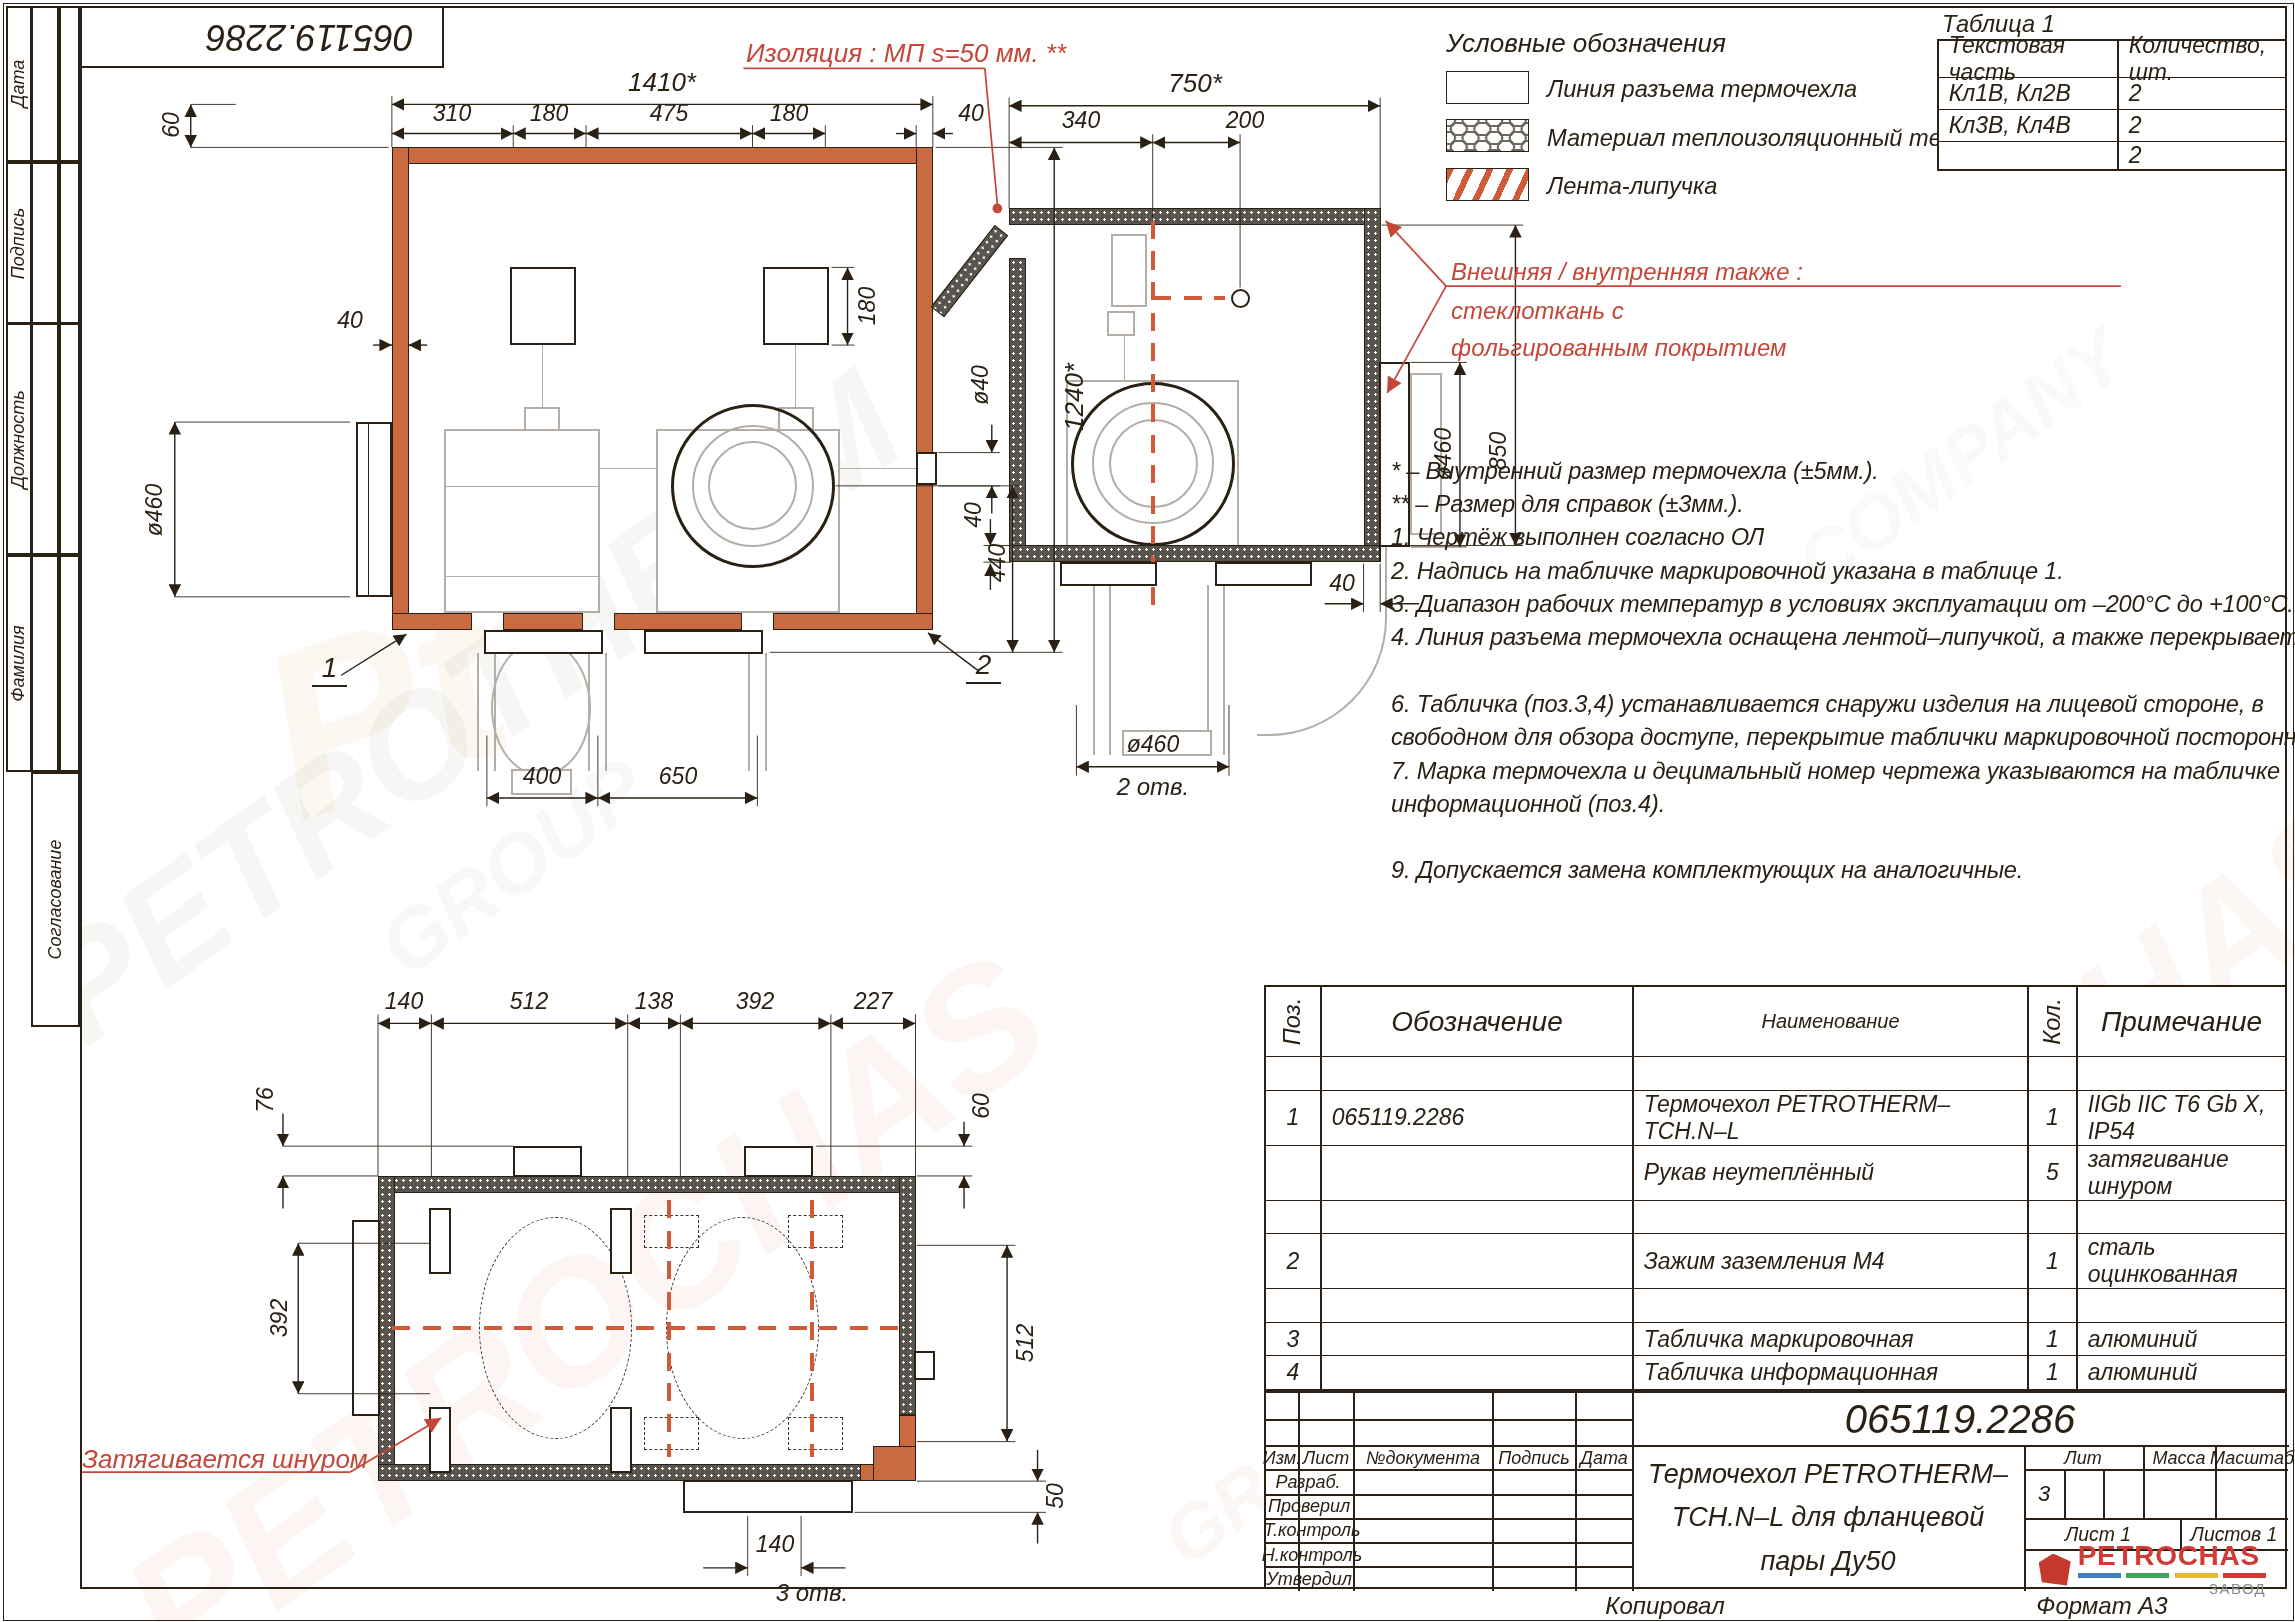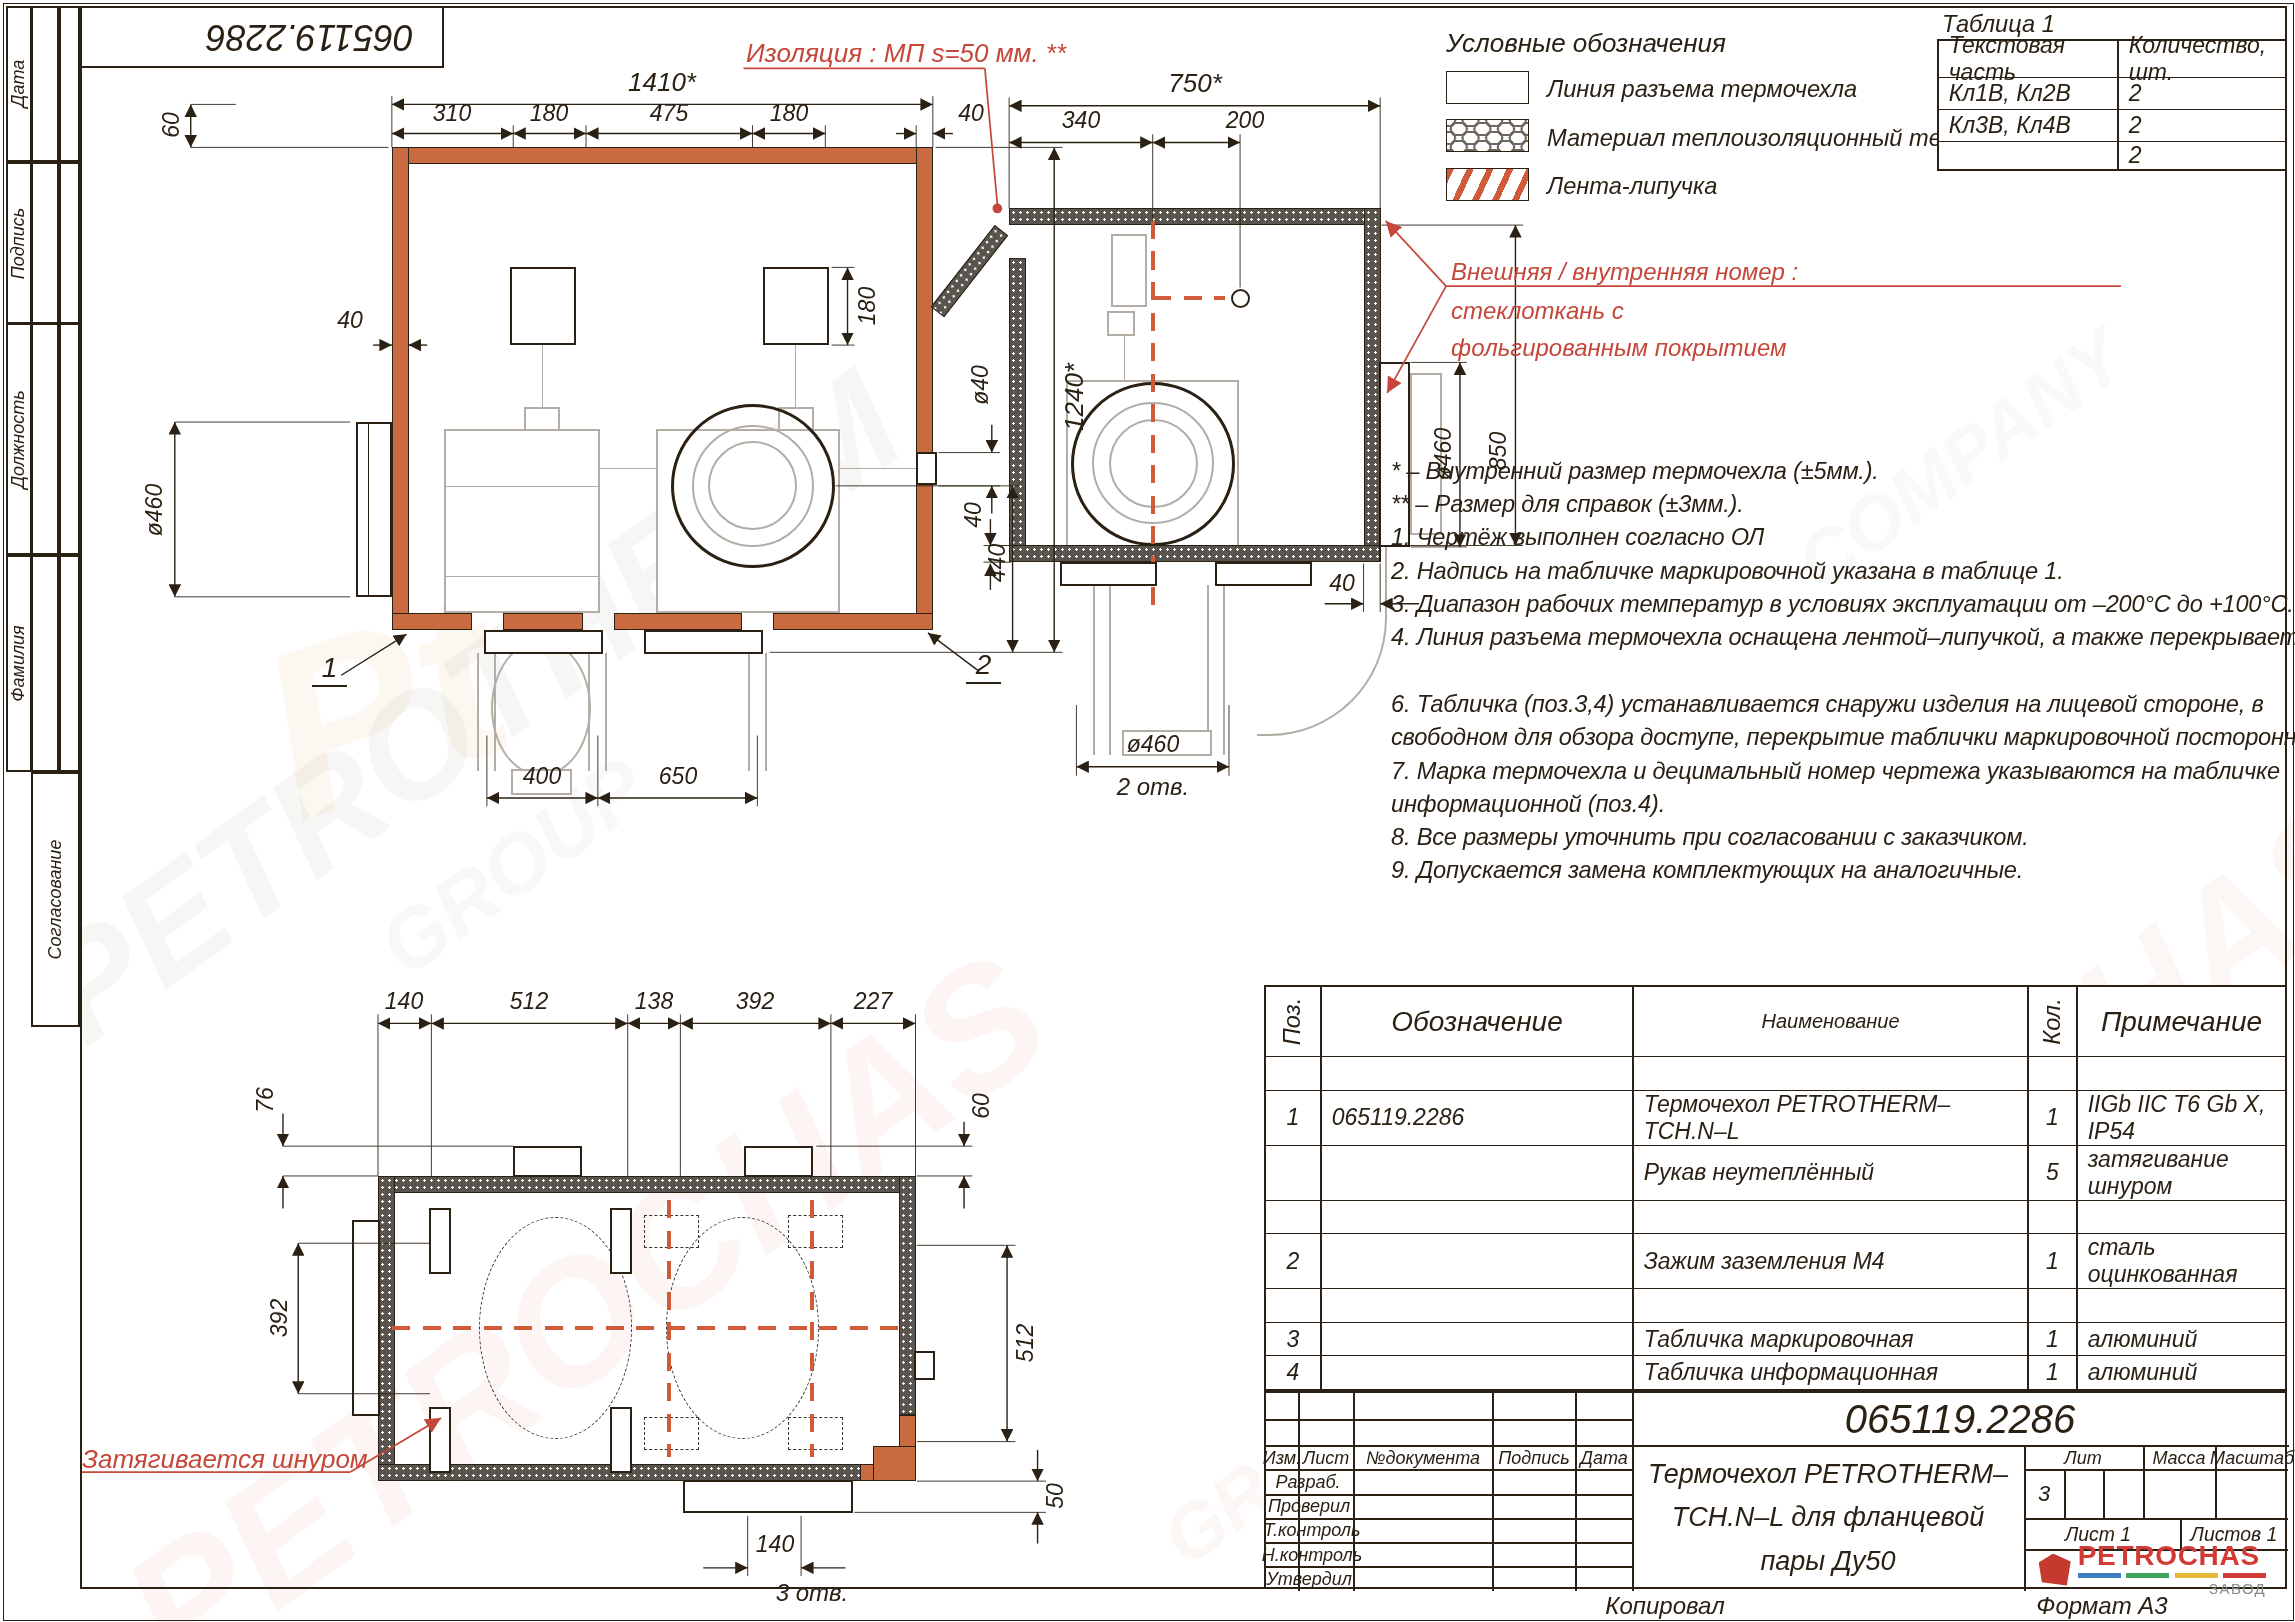--- a/index.html
+++ b/index.html
@@ -333,21 +333,21 @@
   <span class="dl" style="left:873px;top:1001px;">227</span>
   <span class="dlv" style="left:265px;top:1100px;">76</span>
   <span class="dlv" style="left:279px;top:1318px;">392</span>
   <span class="dlv" style="left:981px;top:1106px;">60</span>
   <span class="dlv" style="left:1025px;top:1343px;">512</span>
   <span class="dlv" style="left:1055px;top:1496px;">50</span>
   <span class="dl" style="left:775px;top:1544px;">140</span>
   <span class="dl small" style="left:812px;top:1593px;">3 отв.</span>
 
   <div class="abs red" style="left:746px;top:38px;font-size:26px;z-index:6;white-space:nowrap;">Изоляция : МП  s=50 мм. **</div>
-  <div class="abs red" style="left:1451px;top:258px;font-size:24px;z-index:6;white-space:nowrap;">Внешняя / внутренняя номер :</div>
+  <div class="abs red" style="left:1451px;top:258px;font-size:24px;z-index:6;white-space:nowrap;">Внешняя / внутренняя также :</div>
   <div class="abs red" style="left:1451px;top:297px;font-size:24px;z-index:6;white-space:nowrap;">стеклоткань с</div>
   <div class="abs red" style="left:1451px;top:334px;font-size:24px;z-index:6;white-space:nowrap;text-align:right;">фольгированным покрытием</div>
   <div class="abs red" style="left:82px;top:1444px;font-size:26px;z-index:6;white-space:nowrap;">Затягивается шнуром</div>
 
   <div class="abs" style="left:1446px;top:28px;font-size:26px;z-index:4;">Условные обозначения</div>
   <div class="sw" style="left:1446px;top:71px;z-index:4;"></div>
   <div class="rdh" style="left:1450px;top:85px;width:76px;"></div>
   <div class="abs" style="left:1547px;top:76px;font-size:23.6px;z-index:4;white-space:nowrap;">Линия разъема термочехла</div>
   <div class="sw sw2" style="left:1446px;top:119px;z-index:4;"></div>
   <div class="abs" style="left:1547px;top:125px;font-size:23.6px;z-index:4;white-space:nowrap;">Материал теплоизоляционный термочехла</div>
@@ -369,21 +369,20 @@
   <div class="note" style="top:458px;">* – Внутренний размер термочехла (±5мм.).</div>
   <div class="note" style="top:491px;">** – Размер для справок (±3мм.).</div>
   <div class="note" style="top:524px;">1. Чертёж выполнен согласно ОЛ</div>
   <div class="note" style="top:558px;">2. Надпись на табличке маркировочной указана в таблице 1.</div>
   <div class="note" style="top:591px;">3. Диапазон рабочих температур в условиях эксплуатации от –200°С до +100°С.</div>
   <div class="note" style="top:624px;">4. Линия разъема термочехла оснащена лентой–липучкой, а также перекрывается</div>
   <div class="note" style="top:691px;">6. Табличка (поз.3,4) устанавливается снаружи изделия на лицевой стороне, в</div>
   <div class="note" style="top:724px;">свободном для обзора доступе, перекрытие таблички маркировочной посторонними</div>
   <div class="note" style="top:758px;">7. Марка термочехла и децимальный номер чертежа указываются на табличке</div>
   <div class="note" style="top:791px;">информационной (поз.4).</div>
-  <div class="note" style="top:824px;">8. Все размеры уточнить при согласовании с заказчиком.</div>
   <div class="note" style="top:857px;">9. Допускается замена комплектующих на аналогичные.</div>
 
   <div class="grid" style="left:1264px;top:985px;width:1023px;height:406px;grid-template-columns:54px 312px 395px 49px 1fr;grid-template-rows:69px repeat(8,1fr);">
     <div class="gc nl nt ctr">
         <span class="vtxt" style="font-size:23.6px;">Поз.</span>
       </div>
     <div class="gc nt ctr" style="font-size:28px;">Обозначение</div>
     <div class="gc nt ctr" style="font-size:20px;">Наименование</div>
     <div class="gc nt ctr">
         <span class="vtxt" style="font-size:23.6px;">Кол.</span>

